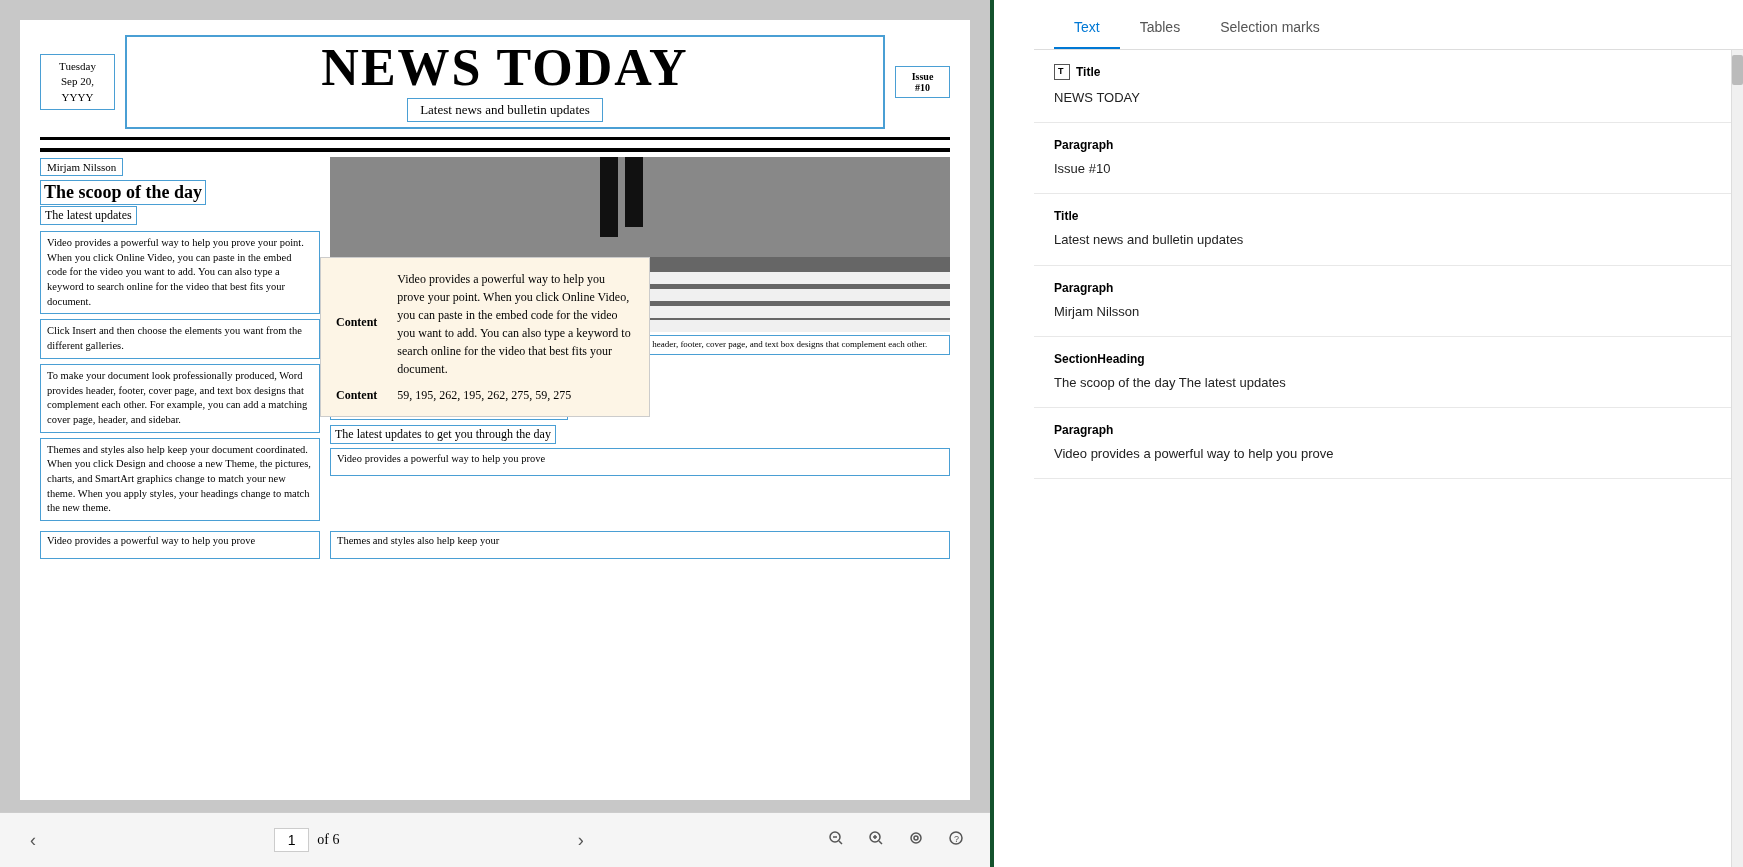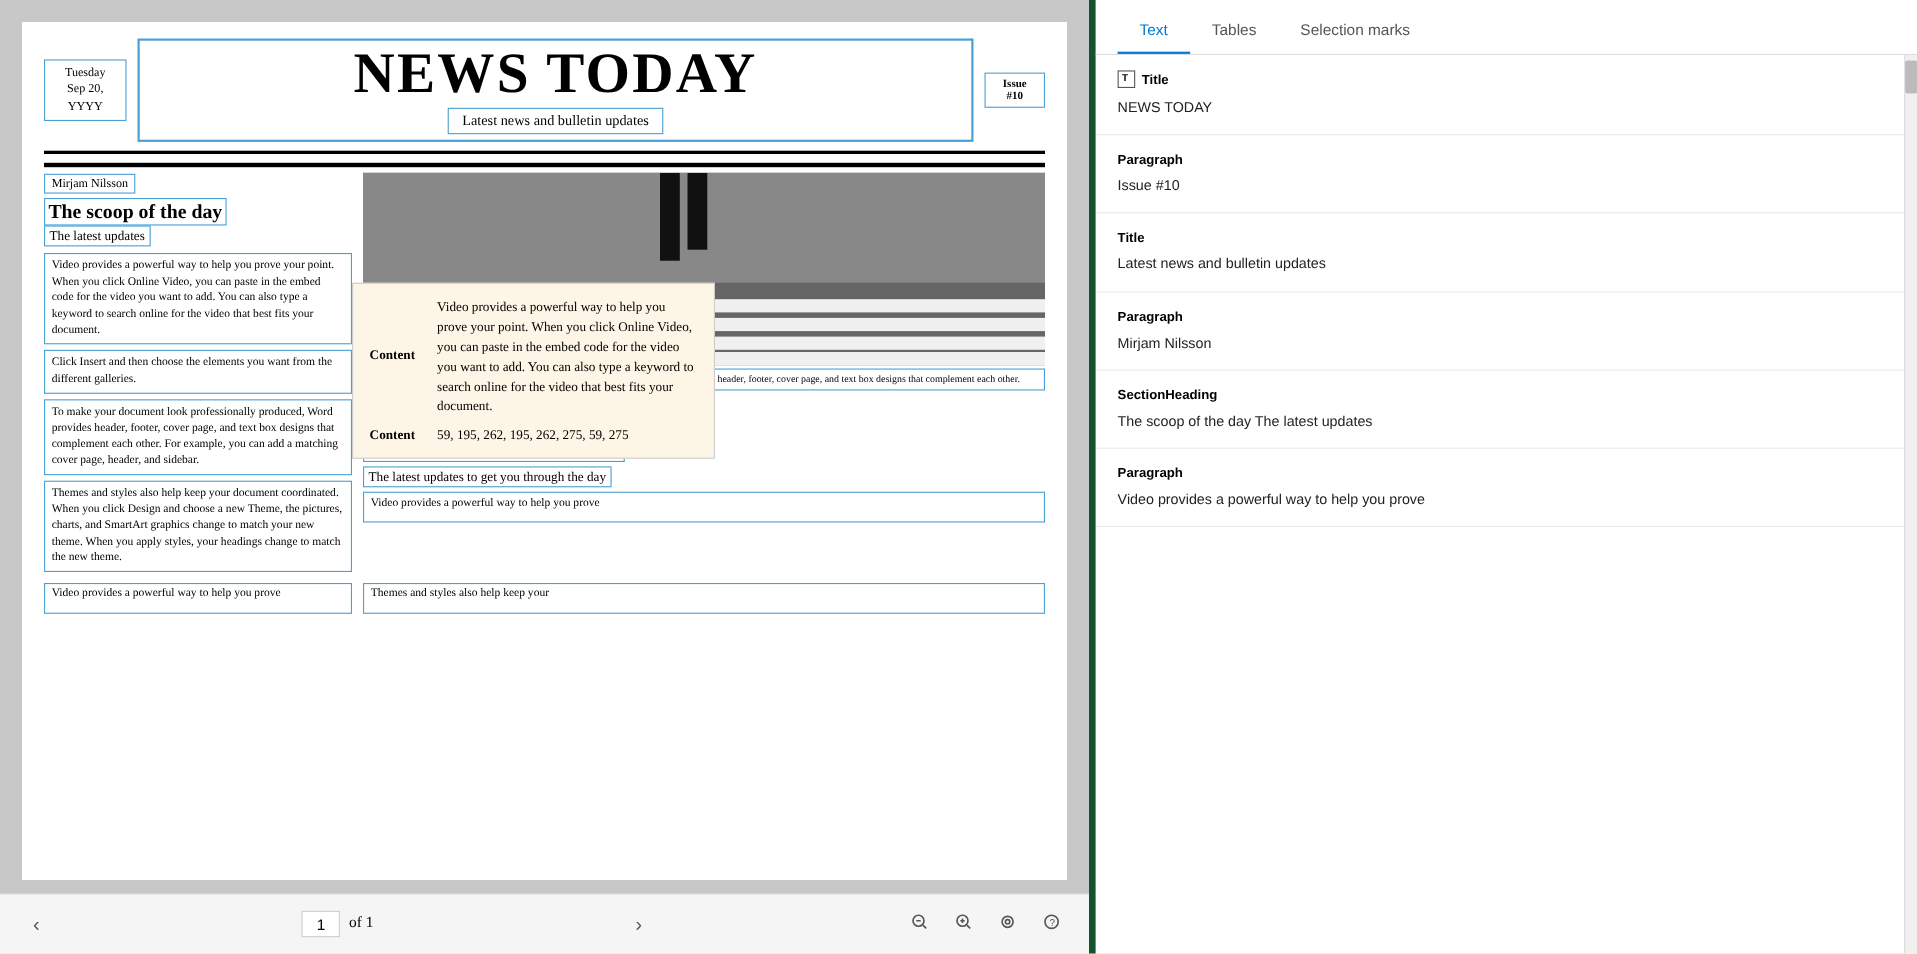--- a/index.html
+++ b/index.html
@@ -276,24 +276,25 @@
       font-size: 16px;
       cursor: pointer;
       color: #555;
       padding: 4px 6px;
     }
 
     
     .right-panel {
       width: 753px;
       background: white;
-      border-left: 6px solid #14532d;
+      border-left: 4px solid #14532d;
       display: flex;
       flex-direction: column;
       height: 867px;
+      padding-left: 40px;
     }
 
     .panel-tabs {
       display: flex;
       border-bottom: 1px solid #ddd;
       padding: 0 20px;
       padding-top: 5px;
       gap: 0;
     }
 
@@ -504,21 +505,21 @@
           <div style="flex: 1; overflow: hidden; height: 28px; border: 1.5px solid #4a9fd4; padding: 3px 6px; font-size: 10.5px;">Themes and styles also help keep your</div>
         </div>
       </div>
     </div>
   </div>
 
   <div class="doc-toolbar">
     <button class="nav-btn">‹</button>
     <div class="page-indicator">
       <input class="page-input" type="text" value="1" style="">
-      <span>of 1</span>
+      <span>of 6</span>
     </div>
     <button class="nav-btn">›</button>
     <div class="zoom-controls">
       <button class="zoom-btn">
         <svg width="16" height="16" viewBox="0 0 16 16" fill="none" stroke="#555" stroke-width="1.5">
           <circle cx="7" cy="7" r="5"></circle>
             <line x1="5" y1="7" x2="9" y2="7"></line>
             <line x1="11" y1="11" x2="14" y2="14"></line>
         </svg>
       </button>

